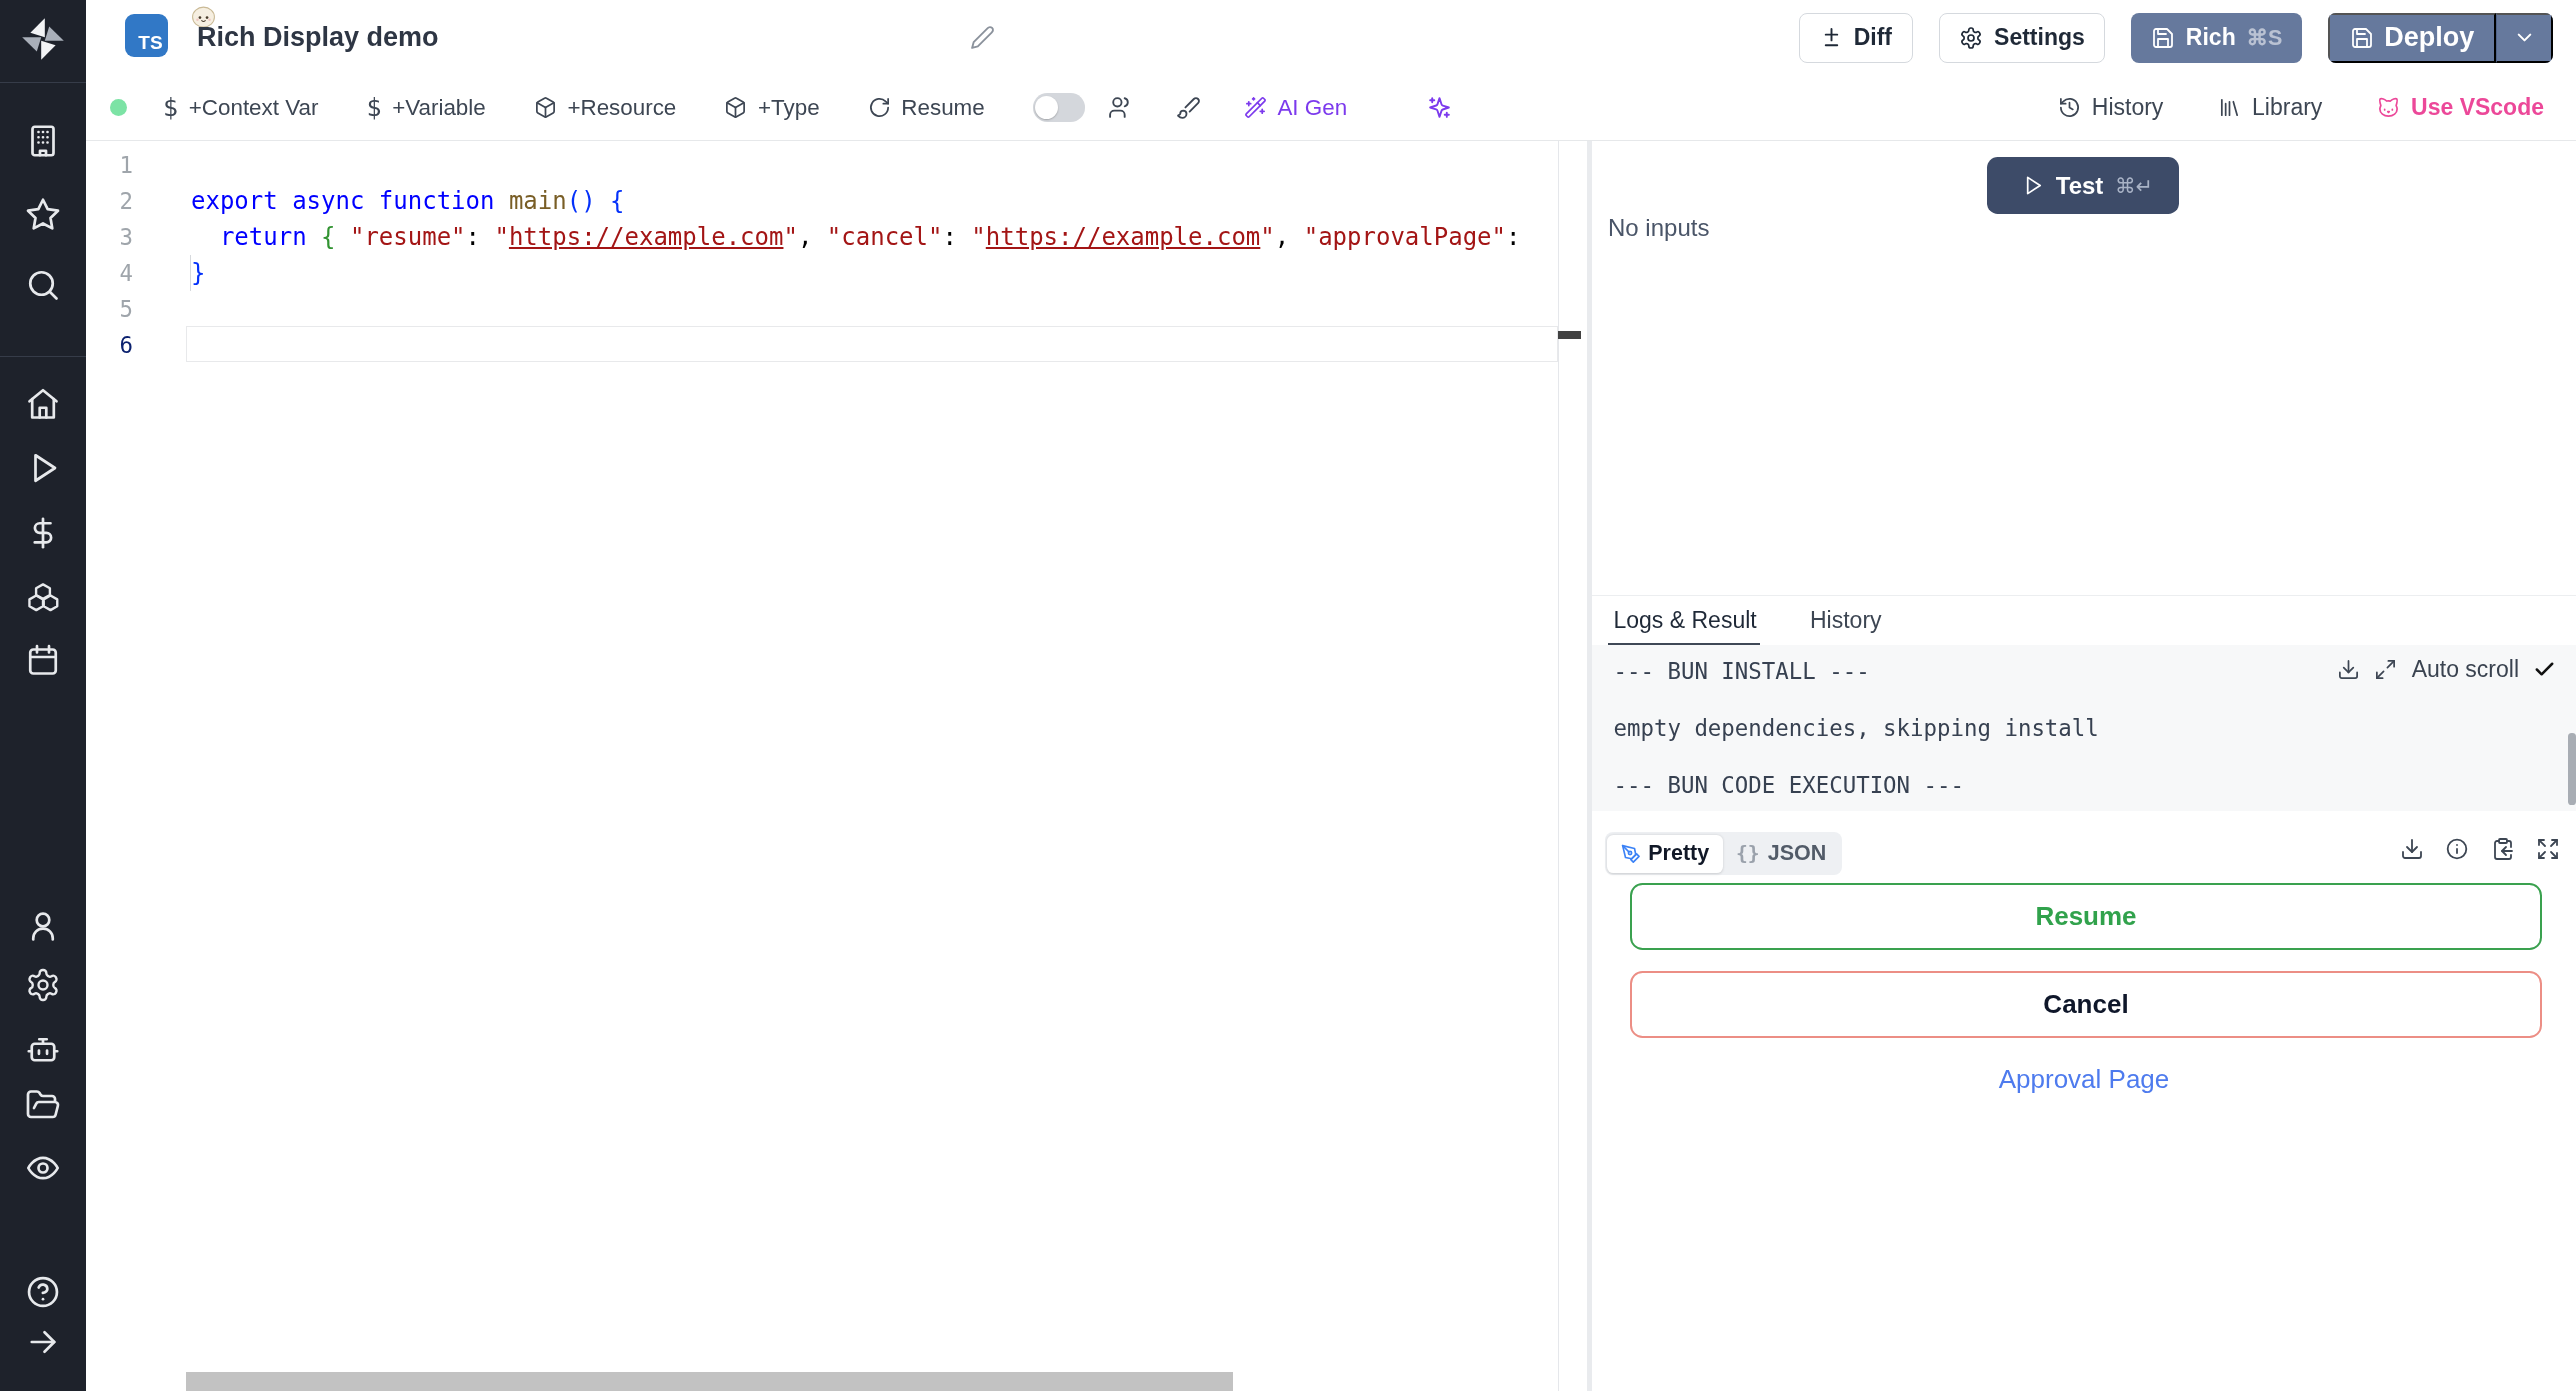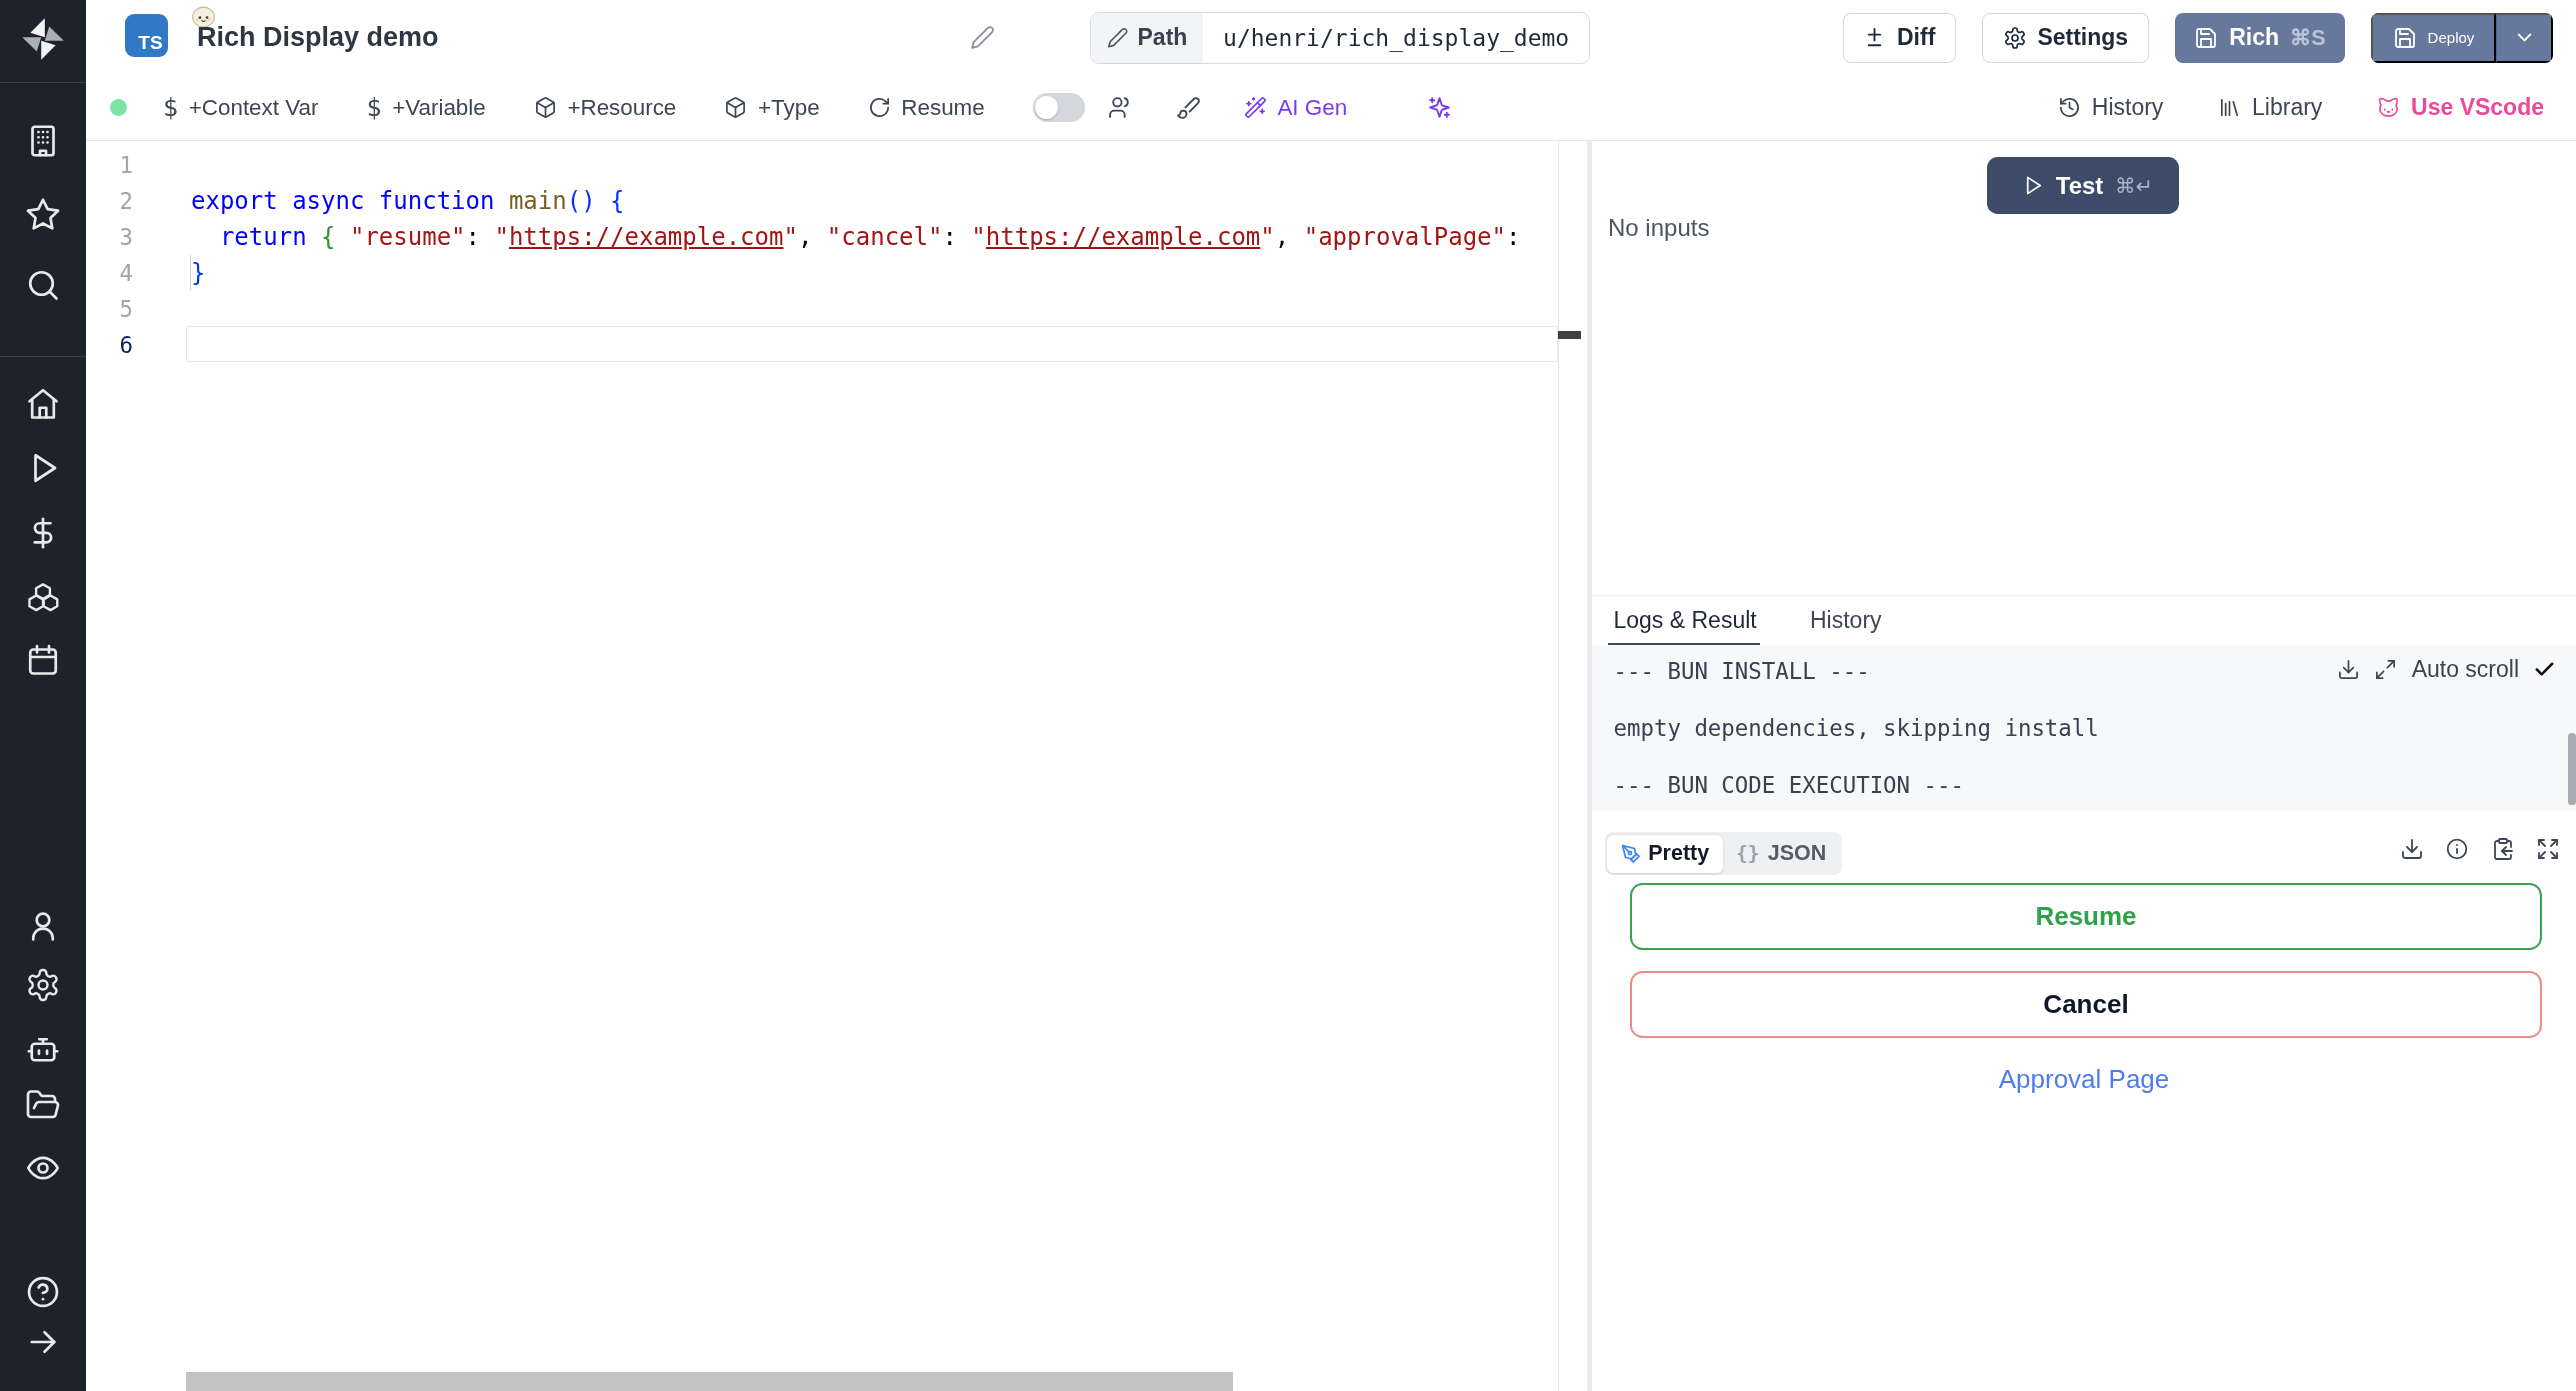--- a/index.html
+++ b/index.html
@@ -22,21 +22,21 @@
   .title-edit { position:absolute; left:884px; top:25px; color:#8b929c; }
   .path-box { position:absolute; left:1004px; top:11.6px; height:52px; display:flex; align-items:stretch; border:1.8px solid #d7dbe0; border-radius:9px; overflow:hidden; background:#fff; }
   .path-label-seg { display:flex; align-items:center; gap:9px; background:#f3f4f6; padding:0 16px; color:#374151; font-size:23px; font-weight:700; }
   .path-value-seg { display:flex; align-items:center; padding:0 19.7px; font-family:"DejaVu Sans Mono","Liberation Mono",monospace; font-size:23px; color:#1f2937; }
   .top-actions { position:absolute; right:23px; top:12.5px; display:flex; gap:26px; height:50px; }
   .btn { display:flex; align-items:center; gap:10.7px; padding:0 19.7px; border-radius:8px; font-size:23px; font-weight:600; cursor:pointer; border:1.8px solid transparent; background:#fff; color:#1f2937; }
   .btn.ghost { border-color:#d5d9de; }
   .btn.slate { background:#66799d; color:#fff; border:none; }
   .btn .shortcut { font-weight:600; color:rgba(255,255,255,.55); font-size:21.5px; }
   .deploy-group { display:flex; height:50px; border-radius:8px; overflow:hidden; }
-  .deploy-main { display:flex; align-items:center; gap:10.7px; padding:0 19.7px; background:#66799d; color:#fff; font-size:15px; font-weight:400; cursor:pointer; }
+  .deploy-main { display:flex; align-items:center; gap:10.7px; padding:0 19.7px; background:#66799d; color:#fff; font-size:27px; font-weight:700; cursor:pointer; }
   .deploy-caret { display:flex; align-items:center; justify-content:center; width:57px; background:#66799d; border-left:1.8px solid #51648a; color:#fff; cursor:pointer; }
 
   
   .toolbar { position:absolute; left:86px; top:75px; width:2490px; height:66px; background:#fff; border-bottom:0.9px solid #e6e8ea; display:flex; align-items:center; }
   .status-dot { width:17px; height:17px; border-radius:50%; background:#7ce3a5; margin-left:24px; margin-right:36px; }
   .tb-item { display:flex; align-items:center; gap:10.7px; background:none; border:none; color:#3d4653; font-size:22.4px; font-weight:500; cursor:pointer; margin-right:48px; }
   .tb-item svg { width:23px; height:23px; }
   .tb-item .dollar-glyph { font-size:25px; font-weight:500; color:#3d4653; font-family:"DejaVu Sans Mono",monospace; }
   .toggle { position:relative; width:52px; height:29px; border-radius:14.3px; background:#d4d7dc; margin-right:23px; cursor:pointer; }
   .toggle .knob { position:absolute; left:2.7px; top:2.7px; width:23px; height:23px; border-radius:50%; background:#fff; box-shadow:0 0.9px 1.8px rgba(0,0,0,.25); }
@@ -225,29 +225,20 @@
           <circle cx="17.8" cy="15.2" r="1.2" fill="#f0c7c2"></circle>
       </svg>
     </div>
     <h1 class="page-title">Rich Display demo</h1>
     <button class="title-edit" style="background:none;border:none;cursor:pointer">
       <svg viewBox="0 0 24 24" width="25" height="25" fill="none" stroke="currentColor" stroke-width="1.8" stroke-linecap="round" stroke-linejoin="round">
         <path d="M17 3a2.85 2.83 0 1 1 4 4L7.5 20.5 2 22l1.5-5.5Z"></path>
       </svg>
     </button>
 
-    <div class="path-box">
-      <div class="path-label-seg">
-        <svg viewBox="0 0 24 24" width="21.5" height="21.5" fill="none" stroke="#4b5563" stroke-width="1.8" stroke-linecap="round" stroke-linejoin="round">
-          <path d="M17 3a2.85 2.83 0 1 1 4 4L7.5 20.5 2 22l1.5-5.5Z"></path>
-        </svg>
-        <span>Path</span>
-      </div>
-      <div class="path-value-seg">u/henri/rich_display_demo</div>
-    </div>
 
     <div class="top-actions">
       <button class="btn ghost">
         <svg viewBox="0 0 24 24" width="23" height="23" fill="none" stroke="currentColor" stroke-width="2" stroke-linecap="round">
           <path d="M12 3v12"></path>
             <path d="M6 9h12"></path>
             <path d="M6 20h12"></path>
         </svg>
         <span>Diff</span>
       </button>

